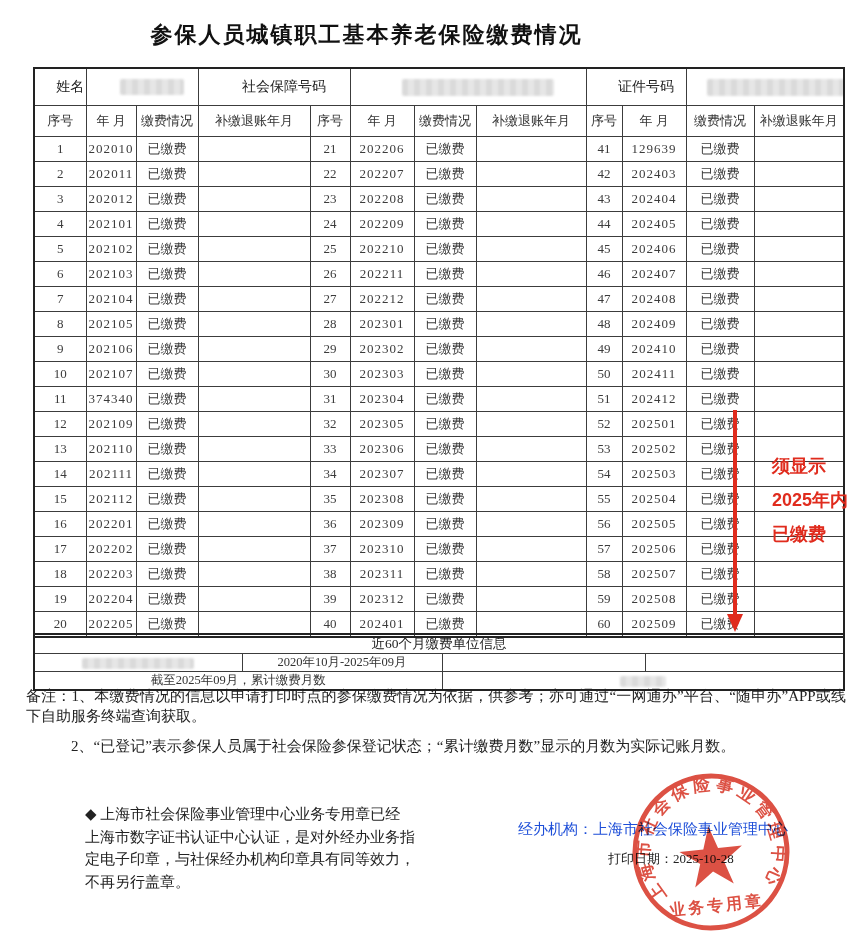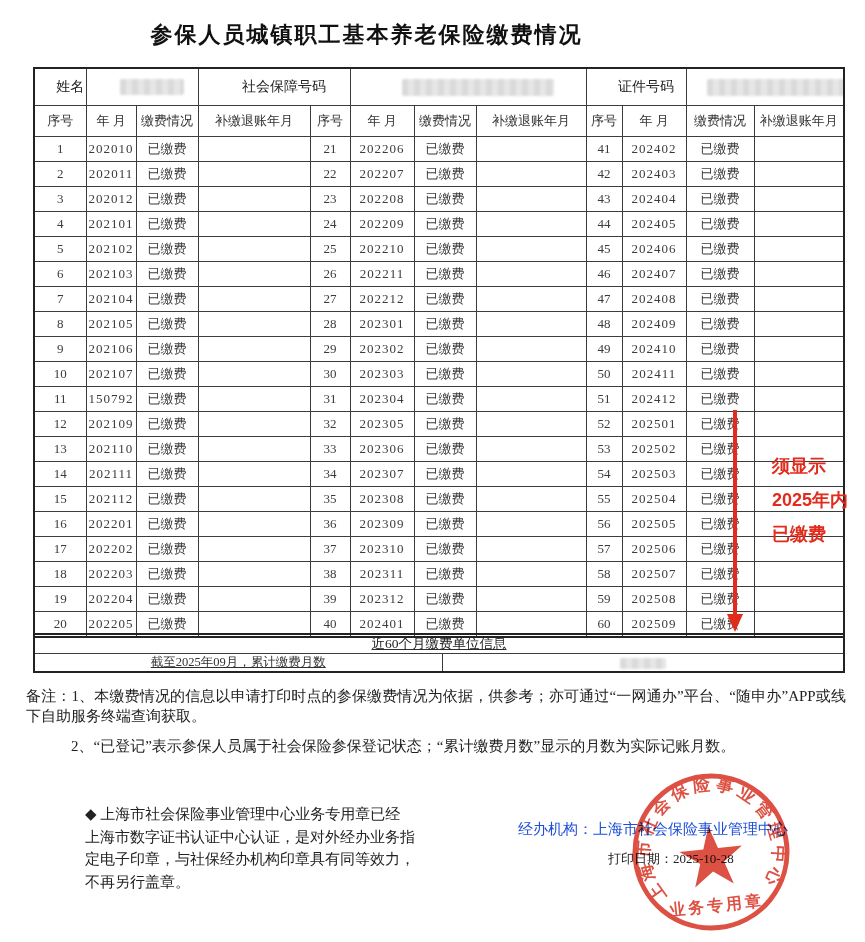--- a/index.html
+++ b/index.html
@@ -23,21 +23,20 @@
     font-size:13px;color:#3b3b3b;padding:0;overflow:hidden;white-space:nowrap;
   }
   .main-table tr.info-row td{height:36px;font-size:14px;color:#222;padding-left:20px;}
   .main-table tr.cols-row th{height:30px;font-size:13px;color:#333;}
   .main-table tr.data-row td{height:24px;}
   .main-table td.ym{letter-spacing:1px;}
   
   .unit-table{
     position:absolute;left:33px;top:633px;width:810px;
     border:2px solid #222;
-    text-decoration:underline;
   }
   .unit-table td{
     border:1px solid #3c3c3c;text-align:center;font-size:12.5px;
     color:#333;padding:0;height:15px;overflow:hidden;white-space:nowrap;
   }
   .unit-table td.sec-title{font-size:13.5px;color:#222;height:17px;}
   
   .redact{
     display:inline-block;vertical-align:middle;border-radius:2px;
     background:
@@ -131,21 +130,21 @@
       <tr class="data-row">
         <td>1</td>
         <td class="ym">202010</td>
         <td>已缴费</td>
         <td></td>
         <td>21</td>
         <td class="ym">202206</td>
         <td>已缴费</td>
         <td></td>
         <td>41</td>
-        <td class="ym">202402</td>
+        <td class="ym">129639</td>
         <td>已缴费</td>
         <td></td>
       </tr>
       <tr class="data-row">
         <td>2</td>
         <td class="ym">202011</td>
         <td>已缴费</td>
         <td></td>
         <td>22</td>
         <td class="ym">202207</td>
@@ -263,21 +262,21 @@
         <td class="ym">202303</td>
         <td>已缴费</td>
         <td></td>
         <td>50</td>
         <td class="ym">202411</td>
         <td>已缴费</td>
         <td></td>
       </tr>
       <tr class="data-row">
         <td>11</td>
-        <td class="ym">150792</td>
+        <td class="ym">374340</td>
         <td>已缴费</td>
         <td></td>
         <td>31</td>
         <td class="ym">202304</td>
         <td>已缴费</td>
         <td></td>
         <td>51</td>
         <td class="ym">202412</td>
         <td>已缴费</td>
         <td></td>
@@ -416,20 +415,26 @@
       <col style="width:208px">
       <col style="width:200px">
       <col style="width:203px">
       <col style="width:199px">
     </colgroup>
   <tbody>
     <tr>
       <td colspan="4" class="sec-title">近60个月缴费单位信息</td>
     </tr>
     <tr>
+      <td><span class="redact unit"></span></td>
+      <td>2020年10月-2025年09月</td>
+      <td></td>
+      <td></td>
+    </tr>
+    <tr>
       <td colspan="2">截至2025年09月，累计缴费月数</td>
       <td colspan="2"><span class="redact months"></span></td>
     </tr>
   </tbody>
 </table>
 
 <div class="notes">
   <p>备注：1、本缴费情况的信息以申请打印时点的参保缴费情况为依据，供参考；亦可通过“一网通办”平台、“随申办”APP或线下自助服务终端查询获取。</p>
   <p class="second">2、“已登记”表示参保人员属于社会保险参保登记状态；“累计缴费月数”显示的月数为实际记账月数。</p>
 </div>

